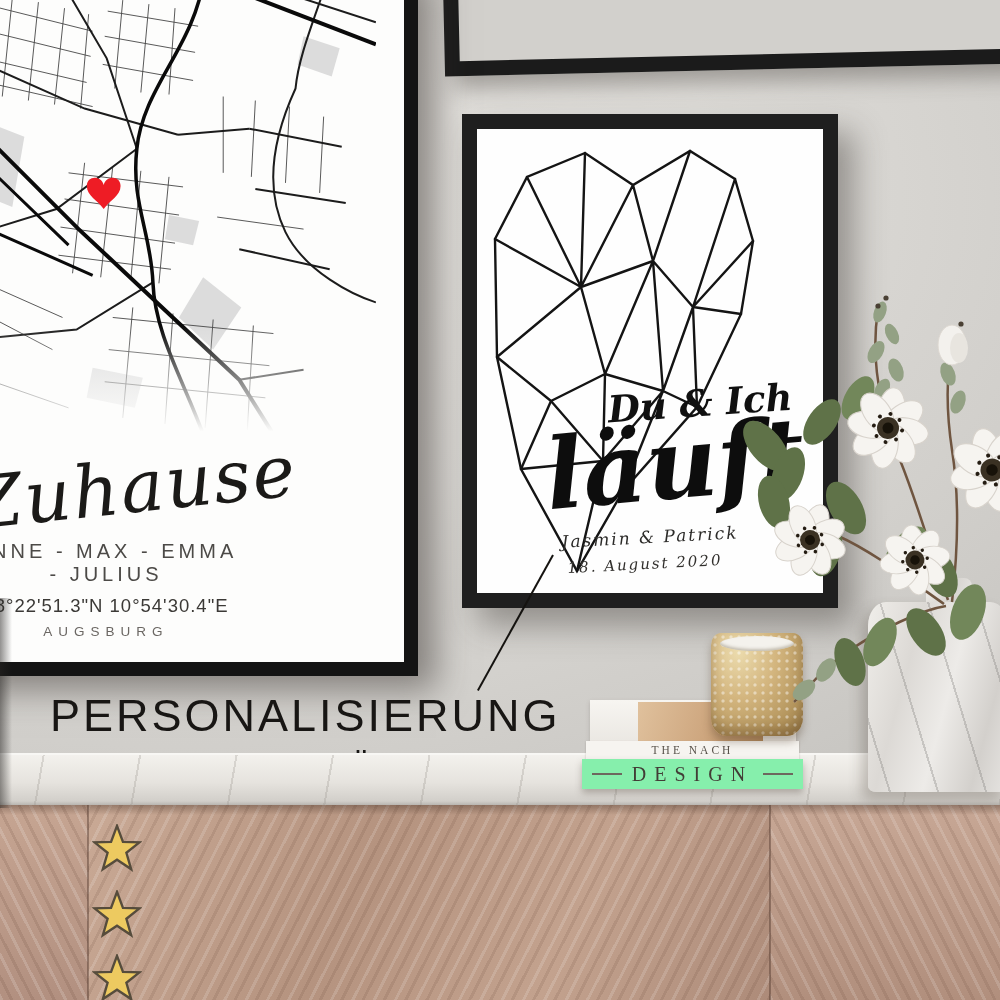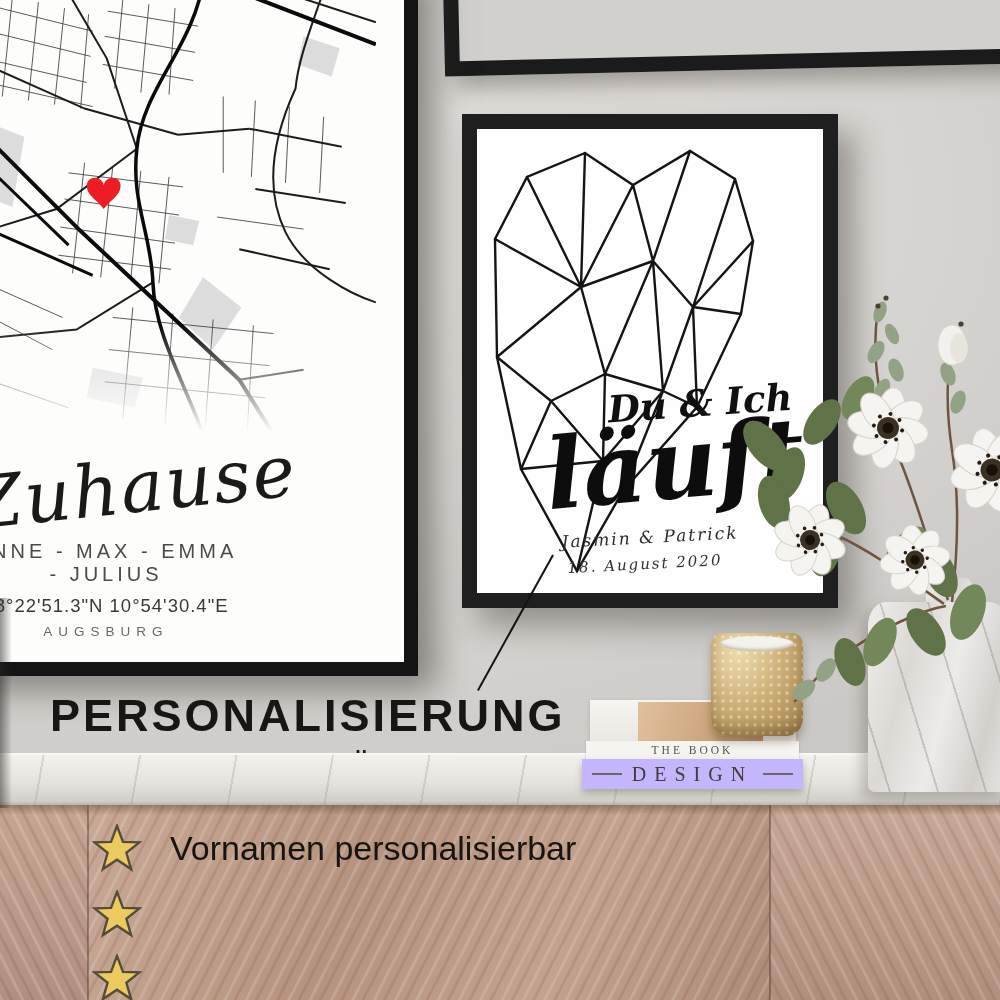--- a/index.html
+++ b/index.html
@@ -44,21 +44,21 @@
         font-family:"DejaVu Serif",serif;font-style:italic;font-size:17px;
         letter-spacing:2px;color:#2c2b29;transform:rotate(-3deg);}
   .hp-date{position:absolute;left:43px;top:426px;width:250px;text-align:center;
         font-family:"DejaVu Serif",serif;font-style:italic;font-size:15px;
         letter-spacing:2px;color:#32302d;transform:rotate(-3deg);}
 
   
   .pointer-line{position:absolute;left:477px;top:690px;width:155px;height:0;
         border-top:2.5px solid #151310;transform:rotate(-61deg);transform-origin:0 0;}
   .headline{position:absolute;left:50px;top:690px;width:482px;text-align:center;color:#181614;}
-  .headline-1{font-size:45px;letter-spacing:3px;font-weight:700;}
+  .headline-1{font-size:45px;letter-spacing:3px;font-weight:400;}
   .headline-2{font-size:33px;letter-spacing:2px;margin-top:6px;font-weight:400;}
 
   
   .counter{position:absolute;left:0;top:753px;width:1000px;height:50px;
         background:
           repeating-linear-gradient(100deg, rgba(150,145,138,0) 0 42px, rgba(150,145,138,.28) 42px 44px, rgba(150,145,138,0) 44px 95px),
           linear-gradient(180deg,#f3f1ed 0%,#e6e3de 55%,#d2cfca 92%,#b8b5b0 100%);
         border-top:2px solid #f8f7f4;}
   .wood{position:absolute;left:0;top:805px;width:1000px;height:195px;background:#bd9c8b;}
   .wood .w-seg{position:absolute;top:0;bottom:0;}
@@ -78,21 +78,21 @@
   
   .book-top-surface{position:absolute;left:590px;top:700px;width:206px;height:44px;
         background:linear-gradient(180deg,#f7f5f1,#ecε)}
   .book-top-surface{background:linear-gradient(180deg,#f7f5f1,#eae7e2);box-shadow:0 2px 4px rgba(90,80,70,.25);}
   .magazine-patch{position:absolute;left:48px;top:2px;width:125px;height:40px;
         background:linear-gradient(100deg,#dcb88e 0%,#c89a6c 55%,#a97844 100%);opacity:.85;}
   .book-spine-1{position:absolute;left:586px;top:741px;width:213px;height:18px;background:#f6f4f0;
         display:flex;align-items:center;justify-content:center;
         font-family:"Liberation Serif",serif;font-size:11.5px;letter-spacing:3px;color:#58524a;
         box-shadow:0 1px 2px rgba(90,80,70,.3);}
-  .book-spine-2{position:absolute;left:582px;top:759px;width:221px;height:30px;background:#c4b5fd;
+  .book-spine-2{position:absolute;left:582px;top:759px;width:221px;height:30px;background:#86efac;
         display:flex;align-items:center;justify-content:center;gap:10px;
         font-family:"Liberation Serif",serif;font-size:20px;letter-spacing:8px;color:#423d36;
         box-shadow:0 4px 7px rgba(80,70,60,.35);}
   .spine-rule{width:30px;height:2px;background:#6d675e;}
   .candle-holder{position:absolute;left:711px;top:633px;width:92px;height:103px;
         border-radius:10px 10px 16px 16px / 12px 12px 18px 18px;
         background:
           radial-gradient(rgba(255,255,255,.45) 1px, rgba(255,255,255,0) 2.2px),
           radial-gradient(110% 120% at 30% 18%, #ecdcae 0%, #d3b57e 38%, #b3945c 72%, #8d7142 100%);
         background-size:8px 8px, 100% 100%;
@@ -204,21 +204,21 @@
     <div class="seam" style="left:87px;"></div>
     <div class="seam" style="left:769px;"></div>
   </div>
   <div class="wood-top-shadow"></div>
   <div class="wall-left-shadow"></div>
 
   <div class="book-top-surface">
     <div class="magazine-patch"></div>
   </div>
   <div class="book-spine-1">
-    <span>THE BOOK</span>
+    <span>THE NACH</span>
   </div>
   <div class="book-spine-2">
     <span class="spine-rule"></span>
     <span>DESIGN</span>
     <span class="spine-rule"></span>
   </div>
   <div class="candle-holder">
     <div class="candle-wax"></div>
   </div>
   <div class="vase-neck"></div>
@@ -303,21 +303,20 @@
       <ellipse cx="222" cy="95" rx="14" ry="20" fill="#f3f1ed" stroke="#ddd8d1"></ellipse>
       <ellipse cx="229" cy="98" rx="9" ry="15" fill="#e8e5df"></ellipse>
     </g>
   </svg>
 
   <div class="features">
     <div class="feature-row" style="top:6px;">
       <svg width="50" height="48" viewBox="0 0 50 50">
         <path d="M25 2 L31.2 18.6 L48.4 19.1 L34.8 30 L39.7 47 L25 37.2 L10.3 47 L15.2 30 L1.6 19.1 L18.8 18.6 Z" stroke="#564c3c" stroke-width="2.5" fill="#edca60"></path>
       </svg>
-      <span class="feature-text">Vornamen personalisierbar</span>
     </div>
     <div class="feature-row" style="top:72px;">
       <svg width="50" height="48" viewBox="0 0 50 50">
         <path d="M25 2 L31.2 18.6 L48.4 19.1 L34.8 30 L39.7 47 L25 37.2 L10.3 47 L15.2 30 L1.6 19.1 L18.8 18.6 Z" stroke="#564c3c" stroke-width="2.5" fill="#edca60"></path>
       </svg>
     </div>
     <div class="feature-row" style="top:136px;">
       <svg width="50" height="48" viewBox="0 0 50 50">
         <path d="M25 2 L31.2 18.6 L48.4 19.1 L34.8 30 L39.7 47 L25 37.2 L10.3 47 L15.2 30 L1.6 19.1 L18.8 18.6 Z" stroke="#564c3c" stroke-width="2.5" fill="#edca60"></path>
       </svg>

